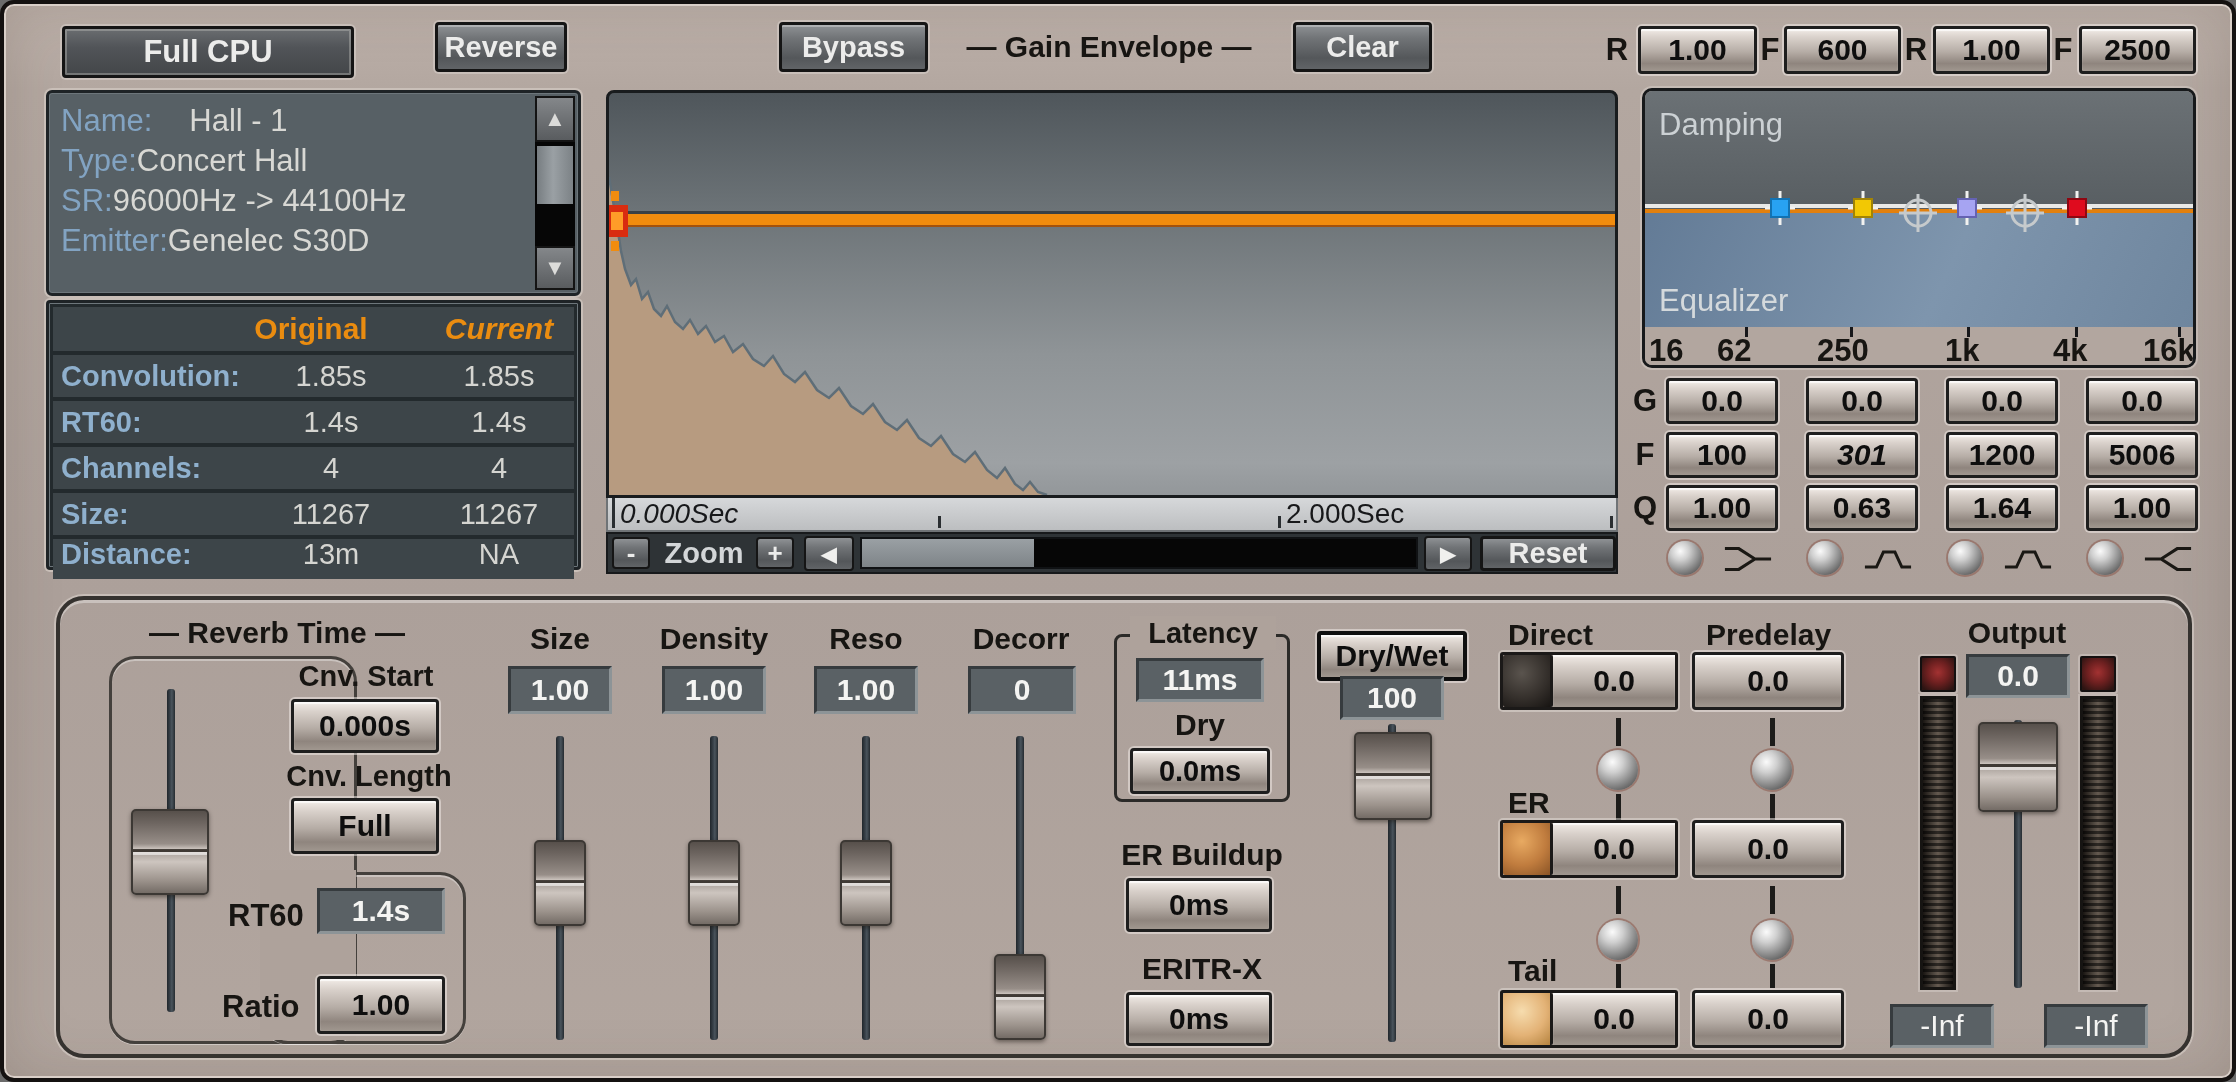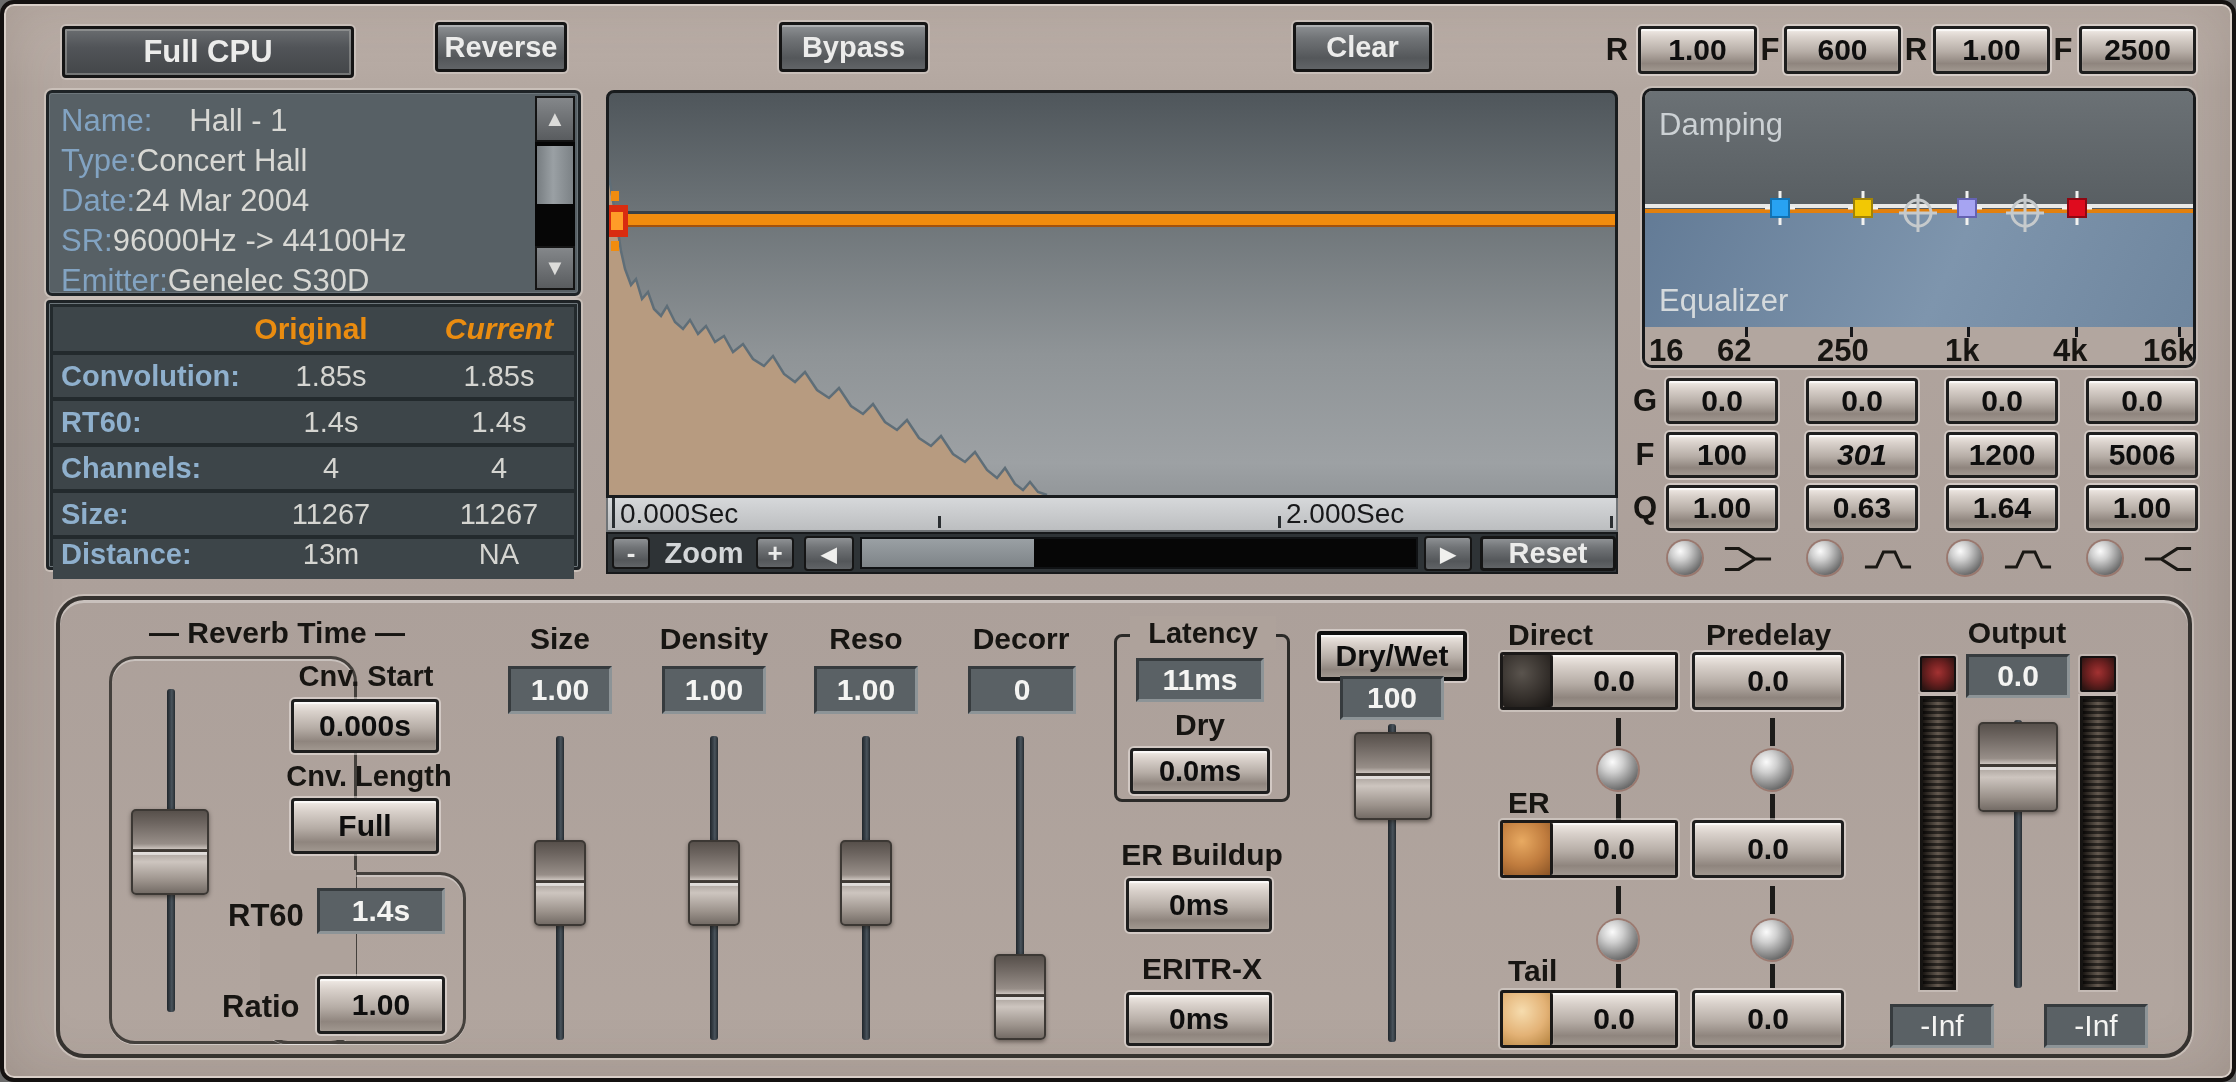--- a/index.html
+++ b/index.html
@@ -61,36 +61,36 @@
   .scr-btn{background:linear-gradient(180deg,#84878a,#595c5f);border:2px solid #141414;cursor:pointer;}
 </style>
 </head>
 <body>
 
 <div class="plugin">
 
   <button class="abs btn-dark btn-darker center" style="left:58px;top:22px;width:292px;height:52px;font-size:31px;">Full CPU</button>
   <button class="abs btn-dark center" style="left:431px;top:18px;width:132px;height:50px;font-size:29px;">Reverse</button>
   <button class="abs btn-dark center" style="left:775px;top:18px;width:149px;height:50px;font-size:29px;">Bypass</button>
+  <div class="abs lbl center" style="left:930px;top:18px;width:350px;height:50px;font-size:30px;">— Gain Envelope —</div>
   <button class="abs btn-dark center" style="left:1289px;top:18px;width:139px;height:50px;font-size:29px;">Clear</button>
 
   <div class="abs lbl center" style="left:1596px;top:22px;width:34px;height:48px;font-size:31px;">R</div>
   <button class="abs btn-metal center" style="left:1634px;top:22px;width:119px;height:48px;font-size:30px;">1.00</button>
   <div class="abs lbl center" style="left:1753px;top:22px;width:26px;height:48px;font-size:31px;">F</div>
   <button class="abs btn-metal center" style="left:1780px;top:22px;width:117px;height:48px;font-size:30px;">600</button>
   <div class="abs lbl center" style="left:1897px;top:22px;width:30px;height:48px;font-size:31px;">R</div>
   <button class="abs btn-metal center" style="left:1929px;top:22px;width:117px;height:48px;font-size:30px;">1.00</button>
   <div class="abs lbl center" style="left:2046px;top:22px;width:26px;height:48px;font-size:31px;">F</div>
   <button class="abs btn-metal center" style="left:2075px;top:22px;width:117px;height:48px;font-size:30px;">2500</button>
 
   <div class="abs panel-dark" style="left:42px;top:86px;width:535px;height:206px;border-radius:6px;">
     <div class="abs" style="left:12px;top:8px;width:470px;font-size:31px;line-height:40px;">
       <div><span style="color:#82a3c2;">Name:</span><span style="color:#d8d8d4;margin-left:37px;">Hall - 1</span></div>
       <div><span style="color:#82a3c2;">Type:</span><span style="color:#d8d8d4;">Concert Hall</span></div>
-      <div><span style="color:#82a3c2;">Date:</span><span style="color:#d8d8d4;">24 Mar 2004</span></div>
       <div><span style="color:#82a3c2;">SR:</span><span style="color:#d8d8d4;">96000Hz -&gt; 44100Hz</span></div>
       <div><span style="color:#82a3c2;">Emitter:</span><span style="color:#d8d8d4;">Genelec S30D</span></div>
     </div>
 
     <div class="abs" style="right:3px;top:3px;width:40px;height:194px;background:#060606;">
       <div class="scr-btn abs center" style="left:0;top:0;width:40px;height:46px;">
           <span style="color:#dcdcda;font-size:22px;">▲</span>
         </div>
       <div class="abs" style="left:2px;top:50px;width:36px;height:58px;background:linear-gradient(90deg,#777d81,#9aa0a4 45%,#7c8286);"></div>
       <div class="scr-btn abs center" style="left:0;bottom:0;width:40px;height:44px;">
@@ -143,21 +143,21 @@
       <rect x="-3" y="112" width="22" height="32" fill="#d92c10"></rect>
       <rect x="2" y="119" width="12" height="18" fill="#ff9c28"></rect>
     </svg>
   </div>
 
   <div class="abs" style="left:602px;top:494px;width:1012px;height:34px;background:linear-gradient(180deg,#d6d8da,#bcbec0);border:2px solid #6f7376;border-top:none;">
     <div class="abs" style="left:4px;top:0;width:3px;height:30px;background:#2a2e31;"></div>
     <div class="abs" style="left:330px;top:18px;width:3px;height:12px;background:#2a2e31;"></div>
     <div class="abs" style="left:670px;top:18px;width:3px;height:12px;background:#2a2e31;"></div>
     <div class="abs" style="left:1002px;top:18px;width:3px;height:12px;background:#2a2e31;"></div>
-    <div class="abs" style="left:12px;top:0;font-size:28px;color:#17181a;">0.000Sec</div>
+    <div class="abs" style="left:12px;top:0;font-size:28px;color:#17181a;font-style:italic;">0.000Sec</div>
     <div class="abs" style="left:678px;top:0;font-size:28px;color:#17181a;">2.000Sec</div>
   </div>
 
   <div class="abs" style="left:602px;top:528px;width:1012px;height:42px;background:#2e3336;border:2px solid #17191b;">
     <button class="abs btn-dark center" style="left:4px;top:3px;width:38px;height:32px;font-size:26px;box-shadow:none;border-width:2px;">-</button>
     <div class="abs center" style="left:46px;top:0;width:100px;height:38px;color:#d3d6d8;font-weight:700;font-size:29px;">Zoom</div>
     <button class="abs btn-dark center" style="left:148px;top:3px;width:38px;height:32px;font-size:26px;box-shadow:none;border-width:2px;">+</button>
     <button class="abs btn-dark center" style="left:196px;top:2px;width:50px;height:35px;font-size:20px;box-shadow:none;border-width:2px;color:#f0f0ee;">◀</button>
     <div class="abs" style="left:252px;top:3px;width:558px;height:32px;background:#060606;border:2px solid #101214;">
       <div class="abs" style="left:0;top:0;width:172px;height:28px;background:linear-gradient(180deg,#9aa0a4,#7e8488);"></div>

